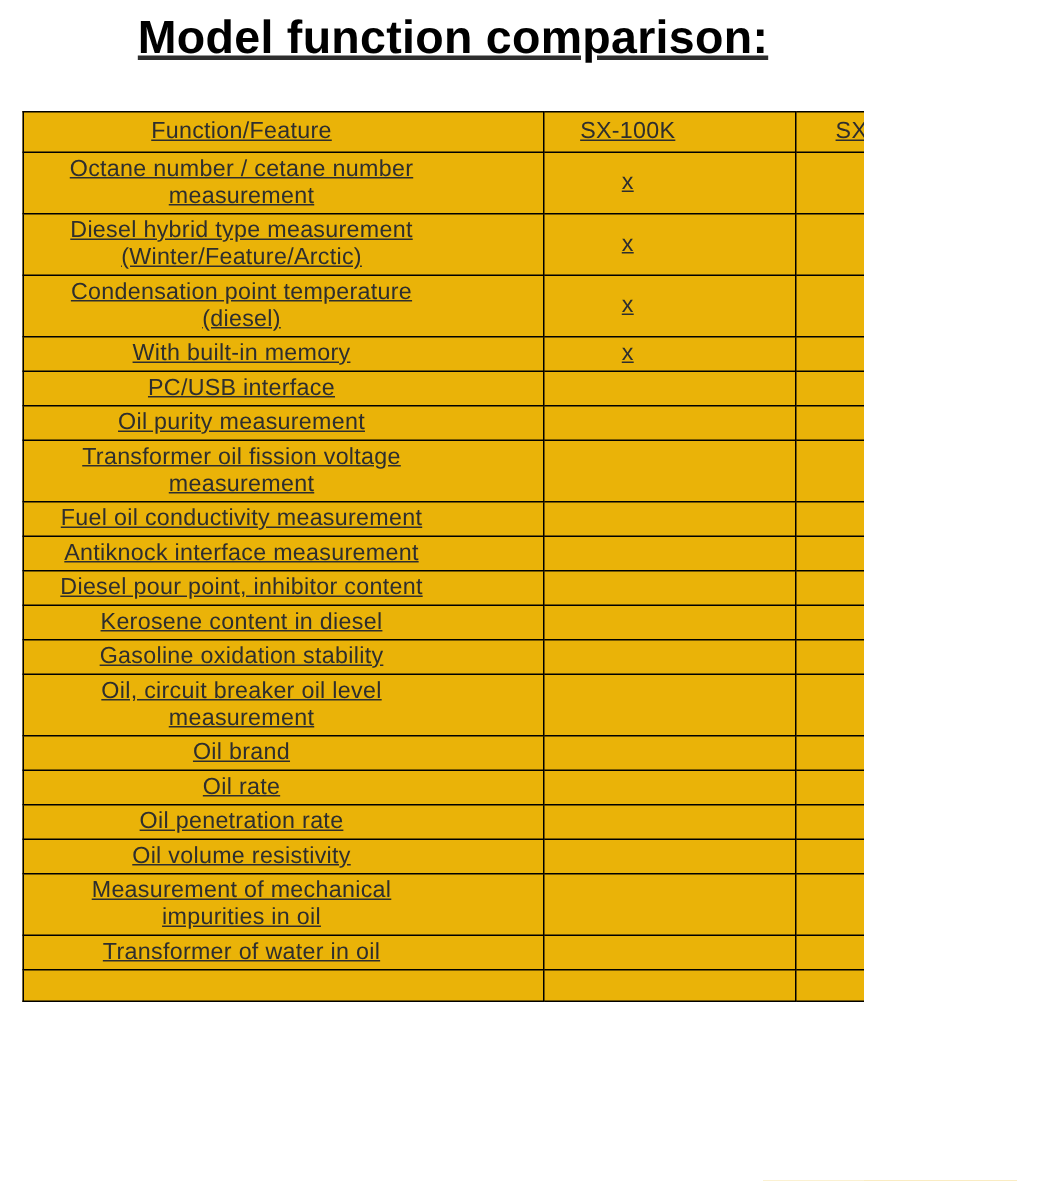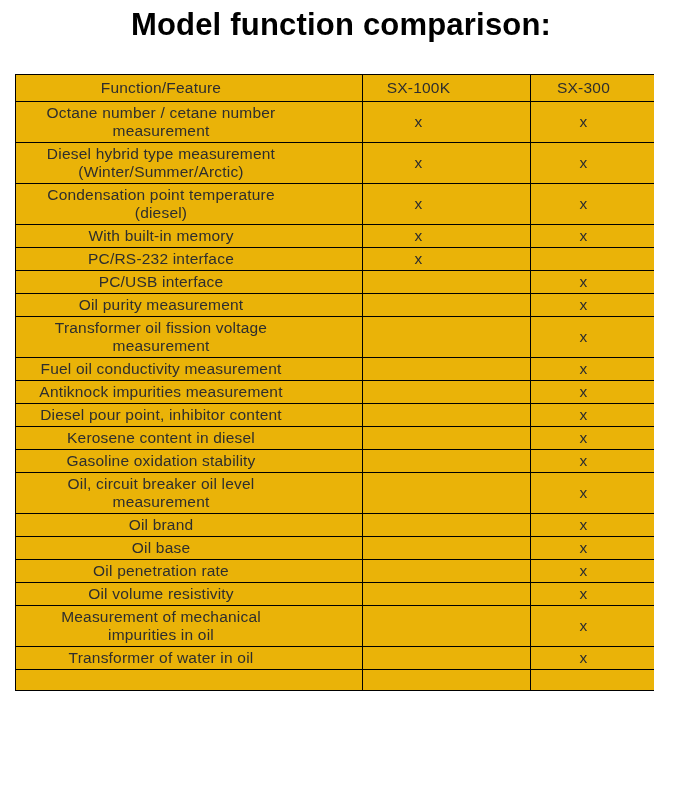--- a/index.html
+++ b/index.html
@@ -2,26 +2,27 @@
 <html><head>
 <meta charset="utf-8">
 <style>
   html, body {
     margin: 0;
     padding: 0;
     background: #ffffff;
   }
   .page {
     position: relative;
-    width: 654px;
+    width: 576px;
     height: 787px;
     overflow: hidden;
     background: #ffffff;
     font-family: "Liberation Sans", "DejaVu Sans", sans-serif;
     color: #2e2e2e;
+    text-decoration: underline;
   }
   .page-title {
     margin: 0;
     padding: 5px 0 0 28px; 
     text-align: center;
     font-size: 31px;
     line-height: 40px;
     font-weight: bold;
     color: #000000;
     letter-spacing: 0.2px;
@@ -81,39 +82,34 @@
     </thead>
     <tbody id="rows-body">
         <tr>
     <td class="feature">Octane number / cetane number
 measurement</td>
     <td class="mark">x</td>
     <td class="mark">x</td>
   </tr>
         <tr>
     <td class="feature">Diesel hybrid type measurement
-(Winter/Summer/Arctic)</td>
+(Winter/Feature/Arctic)</td>
     <td class="mark">x</td>
     <td class="mark">x</td>
   </tr>
         <tr>
     <td class="feature">Condensation point temperature
 (diesel)</td>
     <td class="mark">x</td>
     <td class="mark">x</td>
   </tr>
         <tr>
     <td class="feature">With built-in memory</td>
     <td class="mark">x</td>
     <td class="mark">x</td>
-  </tr>
-        <tr>
-    <td class="feature">PC/RS-232 interface</td>
-    <td class="mark">x</td>
-    <td class="mark"></td>
   </tr>
         <tr>
     <td class="feature">PC/USB interface</td>
     <td class="mark"></td>
     <td class="mark">x</td>
   </tr>
         <tr>
     <td class="feature">Oil purity measurement</td>
     <td class="mark"></td>
     <td class="mark">x</td>
@@ -123,21 +119,21 @@
 measurement</td>
     <td class="mark"></td>
     <td class="mark">x</td>
   </tr>
         <tr>
     <td class="feature">Fuel oil conductivity measurement</td>
     <td class="mark"></td>
     <td class="mark">x</td>
   </tr>
         <tr>
-    <td class="feature">Antiknock impurities measurement</td>
+    <td class="feature">Antiknock interface measurement</td>
     <td class="mark"></td>
     <td class="mark">x</td>
   </tr>
         <tr>
     <td class="feature">Diesel pour point, inhibitor content</td>
     <td class="mark"></td>
     <td class="mark">x</td>
   </tr>
         <tr>
     <td class="feature">Kerosene content in diesel</td>
@@ -154,21 +150,21 @@
 measurement</td>
     <td class="mark"></td>
     <td class="mark">x</td>
   </tr>
         <tr>
     <td class="feature">Oil brand</td>
     <td class="mark"></td>
     <td class="mark">x</td>
   </tr>
         <tr>
-    <td class="feature">Oil base</td>
+    <td class="feature">Oil rate</td>
     <td class="mark"></td>
     <td class="mark">x</td>
   </tr>
         <tr>
     <td class="feature">Oil penetration rate</td>
     <td class="mark"></td>
     <td class="mark">x</td>
   </tr>
         <tr>
     <td class="feature">Oil volume resistivity</td>

